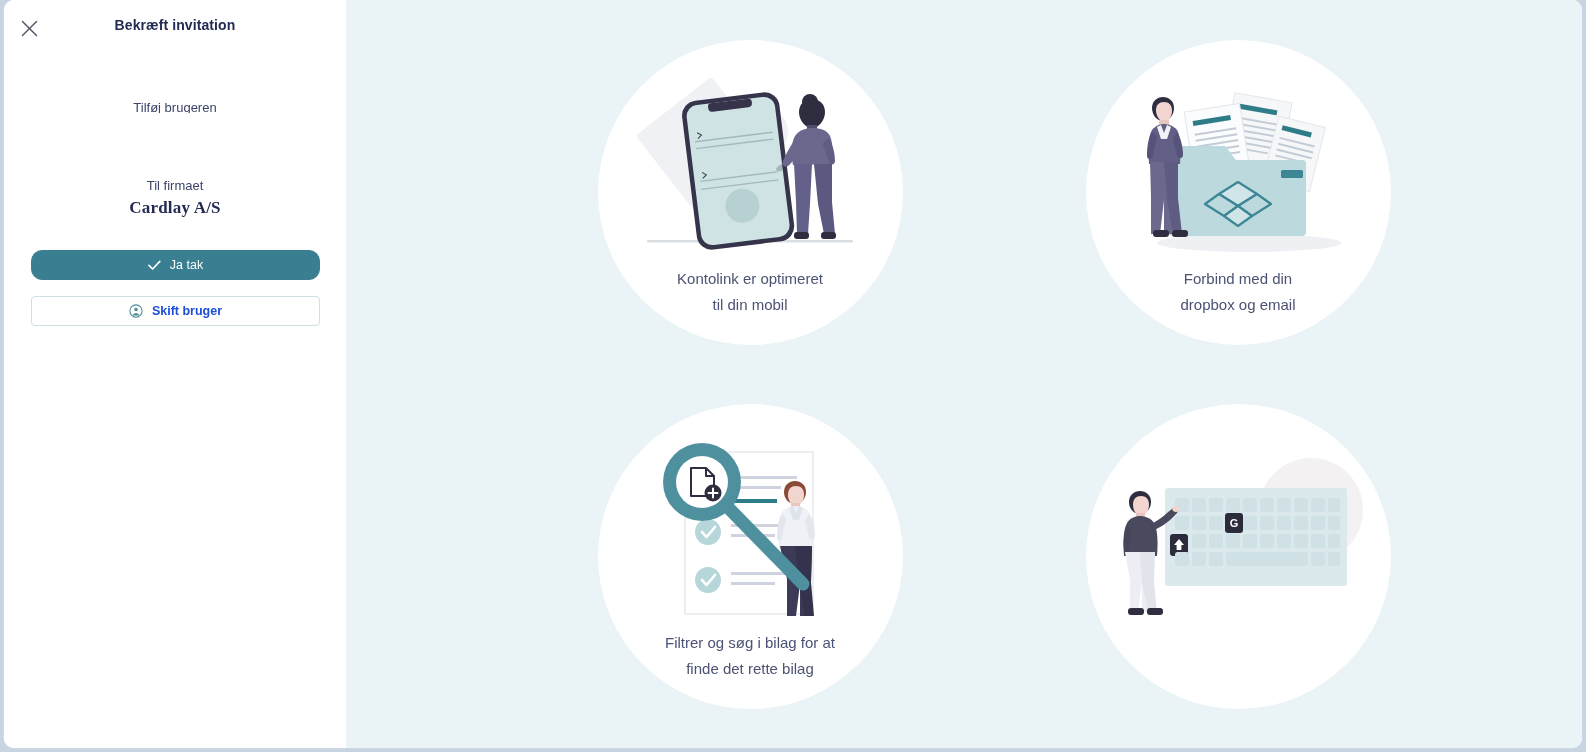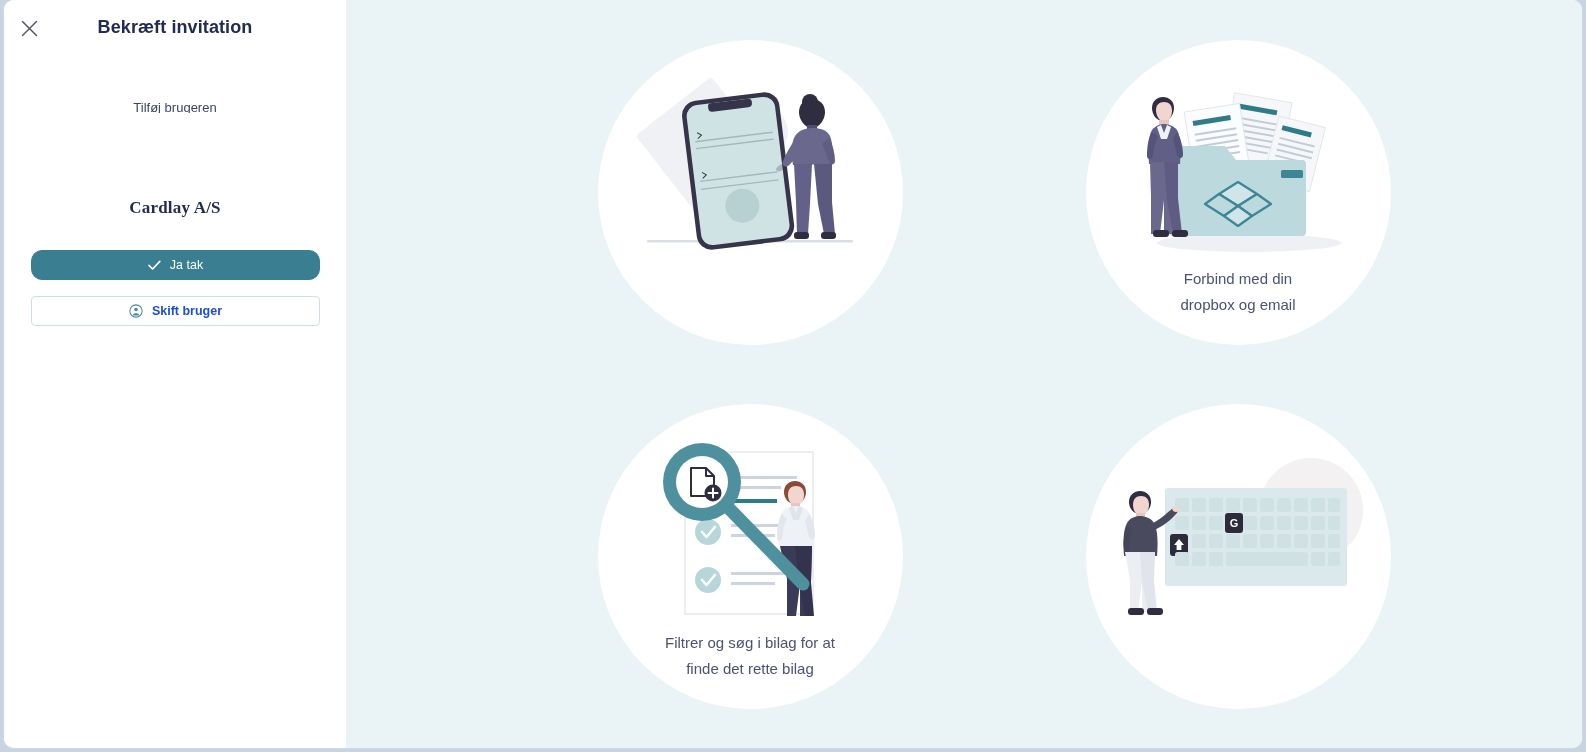--- a/index.html
+++ b/index.html
@@ -33,21 +33,21 @@
     left: 12px; top: 15px;
     width: 26px; height: 26px;
     display: flex; align-items: center; justify-content: center;
     cursor: pointer;
   }
   #close-btn svg { display: block; }
   #panel-title {
     position: absolute;
     left: 0; right: 0; top: 17px;
     text-align: center;
-    font-size: 18px;
+    font-size: 14px;
     font-weight: 700;
     color: #242b52;
     letter-spacing: .1px;
   }
   .sub-label {
     position: absolute;
     left: 0; right: 0;
     text-align: center;
     font-size: 13px;
     font-weight: 400;
@@ -162,20 +162,21 @@
       <svg width="17" height="17" viewBox="0 0 17 17">
         <line x1="1.5" y1="1.5" x2="15.5" y2="15.5" stroke="#53566b" stroke-width="1.5" stroke-linecap="round"></line>
         <line x1="15.5" y1="1.5" x2="1.5" y2="15.5" stroke="#53566b" stroke-width="1.5" stroke-linecap="round"></line>
       </svg>
     </div>
 
     <div id="panel-title">Bekræft invitation</div>
 
     <div class="sub-label" id="add-user-line">Tilføj brugeren</div>
 
+    <div class="sub-label" id="company-label">Til firmaet</div>
 
     <div id="company-name">Cardlay A/S</div>
 
     <div class="panel-btn" id="btn-accept">
       <span class="btn-icon">
         <svg width="13" height="11" viewBox="0 0 13 11">
           <polyline points="1,5.4 4.6,9 11.8,1.4" fill="none" stroke="#ffffff" stroke-width="1.6" stroke-linecap="round" stroke-linejoin="round"></polyline>
         </svg>
       </span>
       <span>Ja tak</span>
@@ -235,20 +236,24 @@
 
               <path d="M186 58c4 7 6 16 6 23 0 4-5 5-6 1-2-6-4-13-7-18z" fill="#5f5d82"></path>
 
               <path d="M151 84h18l-2 40-2 30h-11l-1-32z" fill="#63618a"></path>
               <path d="M171 84h18l0 38 3 32h-11l-6-30z" fill="#5b5980"></path>
 
               <rect x="151" y="152" width="15" height="7" rx="3" fill="#2f2e41"></rect>
               <rect x="178" y="152" width="15" height="7" rx="3" fill="#2f2e41"></rect>
             </g>
           </svg>
+        </div>
+        <div class="card-caption">
+          <div>Kontolink er optimeret</div>
+          <div>til din mobil</div>
         </div>
       </div>
 
       <div class="card">
         <div class="card-art">
           <svg width="215" height="178" viewBox="0 0 215 178">
 
             <ellipse cx="118" cy="163" rx="92" ry="9" fill="#eef0f3"></ellipse>
 
             <g>

